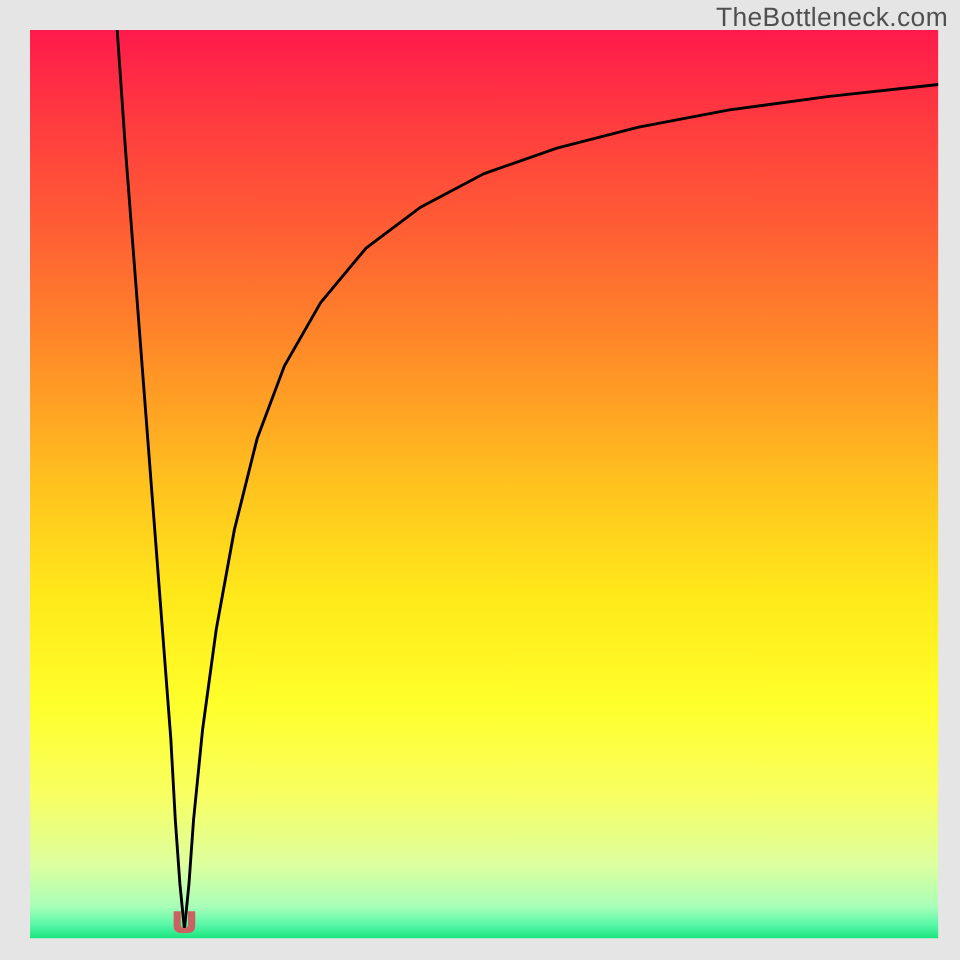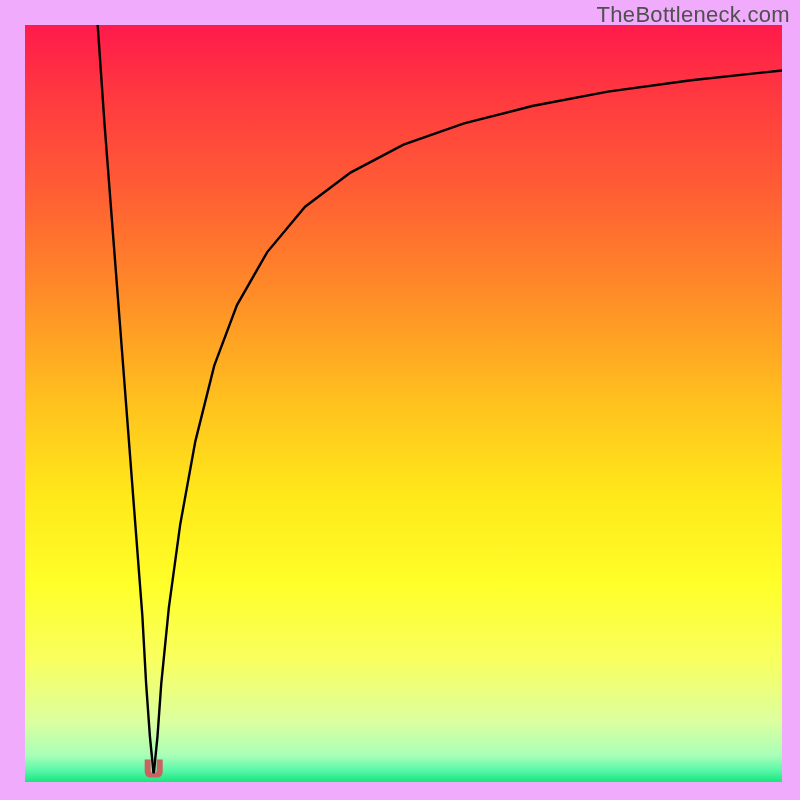--- a/index.html
+++ b/index.html
@@ -7,21 +7,21 @@
     padding: 0;
     width: 800px;
     height: 800px;
     overflow: hidden;
     background: #000;
     font-family: Arial, Helvetica, sans-serif;
   }
   .outer {
     width: 800px;
     height: 800px;
-    background: #f0abfc;
+    background: #e5e5e5;
     position: relative;
   }
   .watermark {
     position: absolute;
     top: 2px;
     right: 10px;
     color: #4f4f4f;
     font-size: 22px;
     font-weight: 500;
     letter-spacing: 0.3px;

